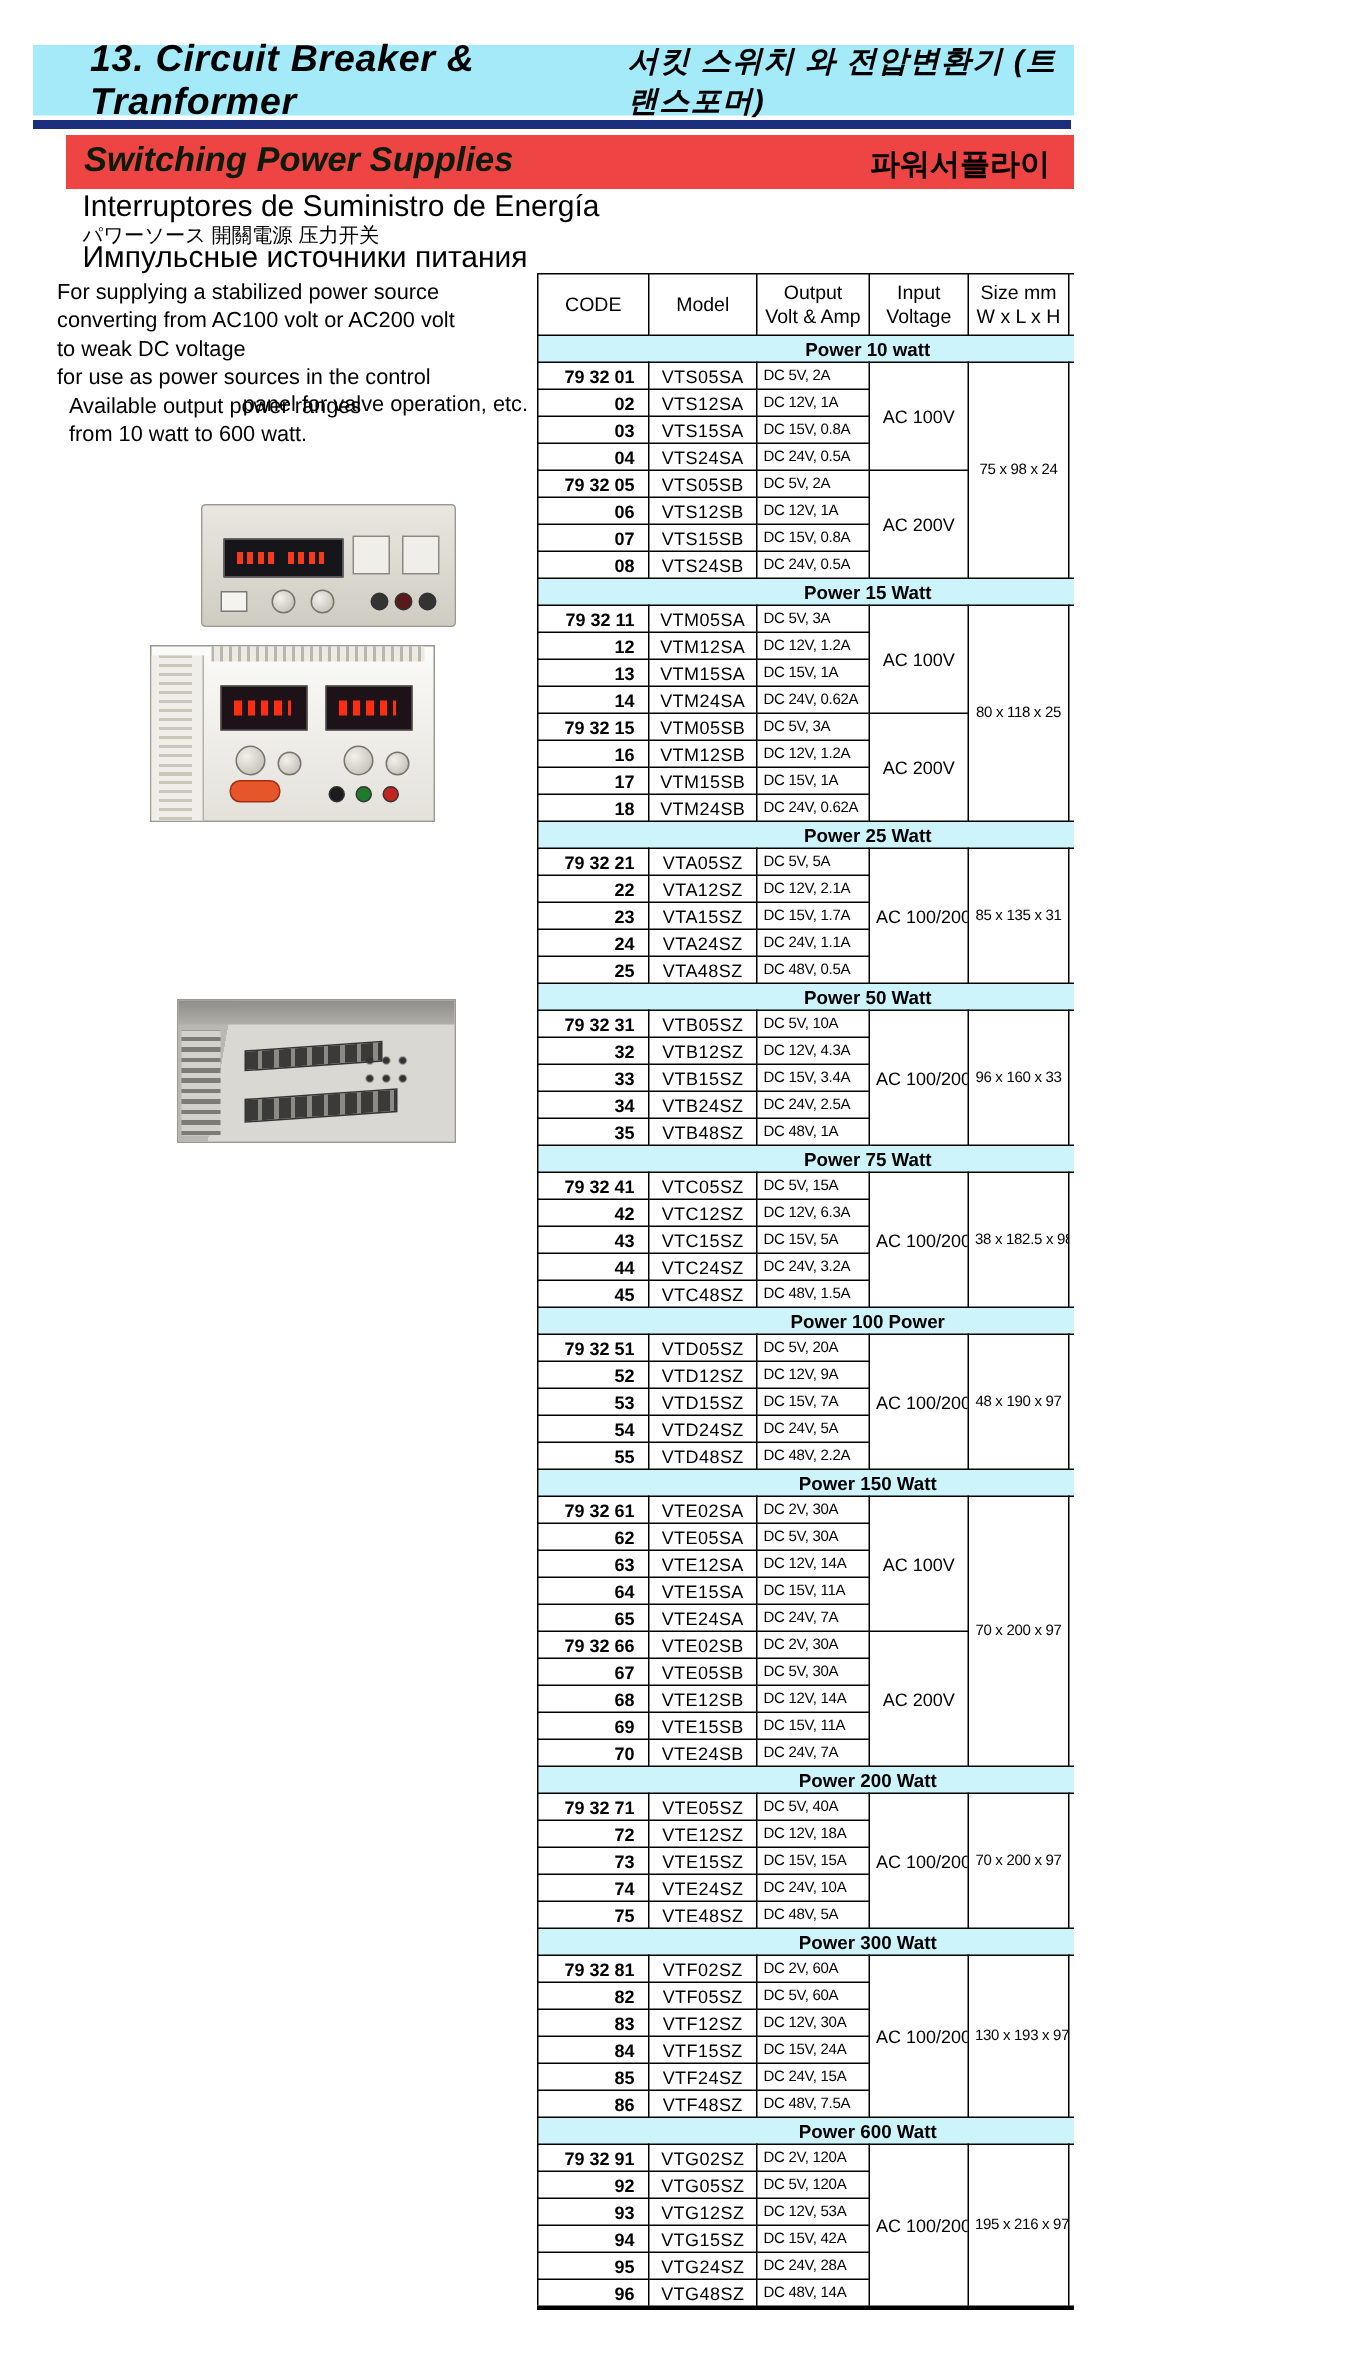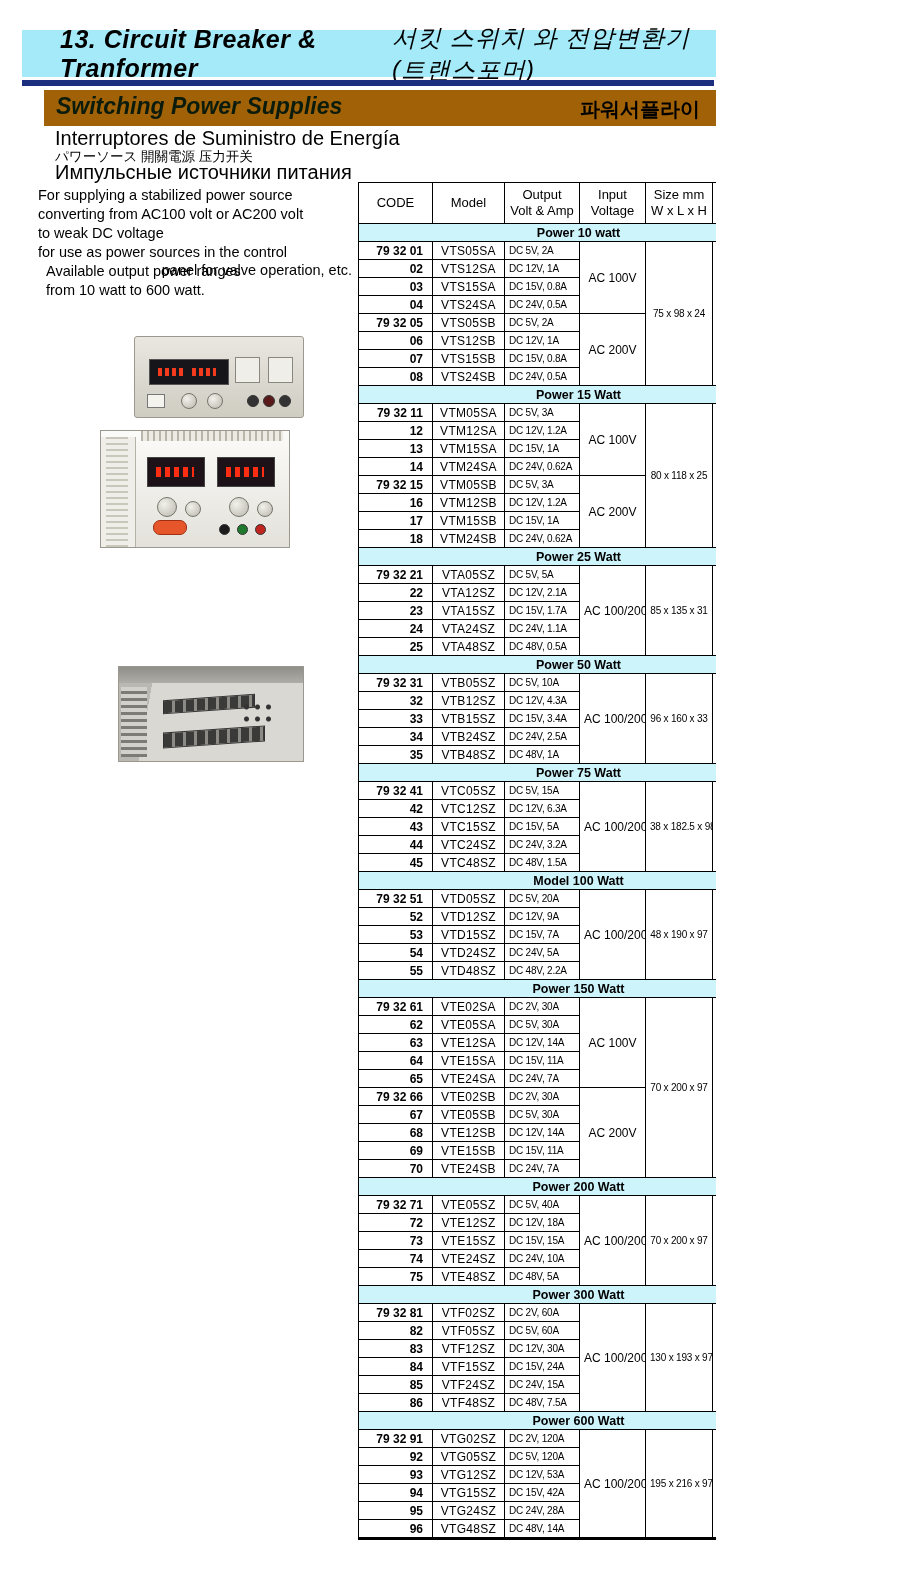--- a/index.html
+++ b/index.html
@@ -3,25 +3,25 @@
 <meta charset="utf-8">
 <style>
   html,body{margin:0;padding:0;background:#ffffff;}
   .page{position:relative;width:716px;height:1572px;background:#fff;overflow:hidden;
         font-family:"Liberation Sans","DejaVu Sans",sans-serif;color:#000;}
 
   
   .banner{position:absolute;left:22px;top:30px;right:0;height:47px;background:#a4eaf9;
           display:flex;align-items:center;}
   .banner .t-en{font-size:25px;font-weight:bold;font-style:italic;margin-left:38px;letter-spacing:.5px;}
-  .banner .t-ko{font-size:24px;font-weight:normal;font-style:italic;margin-left:42px;letter-spacing:1px;}
+  .banner .t-ko{font-size:20px;font-weight:bold;font-style:italic;margin-left:42px;letter-spacing:1px;}
   .banner-rule{position:absolute;left:22px;top:80px;right:2px;height:6px;background:#1b2f7e;}
 
   
-  .green-band{position:absolute;left:44px;top:90px;width:812px;height:36px;background:#a16207;}
+  .green-band{position:absolute;left:44px;top:90px;width:812px;height:36px;background:#ef4444;}
   .green-band .s-en{position:absolute;left:12px;top:3px;font-size:23px;font-weight:bold;font-style:italic;color:#0c1c0c;}
   .green-band .s-ko{position:absolute;left:536px;top:6px;font-size:20px;font-weight:bold;}
   .sub{position:absolute;left:55px;font-size:20px;}
   .sub-es{top:127px;}
   .sub-ja{top:148px;font-size:13.5px;}
   .sub-ru{top:161px;}
   .unit-note{position:absolute;left:727px;top:167px;font-size:12px;}
 
   
   .desc1{position:absolute;left:38px;top:186px;width:320px;font-size:14.5px;line-height:1.3;}
@@ -396,21 +396,21 @@
             <td class="code">44</td>
             <td class="model">VTC24SZ</td>
             <td class="output">DC 24V, 3.2A</td>
           </tr>
           <tr>
             <td class="code">45</td>
             <td class="model">VTC48SZ</td>
             <td class="output">DC 48V, 1.5A</td>
           </tr>
           <tr>
-            <td colspan="6" class="band">Model 100 Watt</td>
+            <td colspan="6" class="band">Power 100 Power</td>
           </tr>
           <tr>
             <td class="code">79 32 51</td>
             <td class="model">VTD05SZ</td>
             <td class="output">DC 5V, 20A</td>
             <td class="input" rowspan="5">AC 100/200V</td>
             <td class="size" rowspan="5">48 x 190 x 97</td>
             <td class="weight" rowspan="5">750</td>
           </tr>
           <tr>

